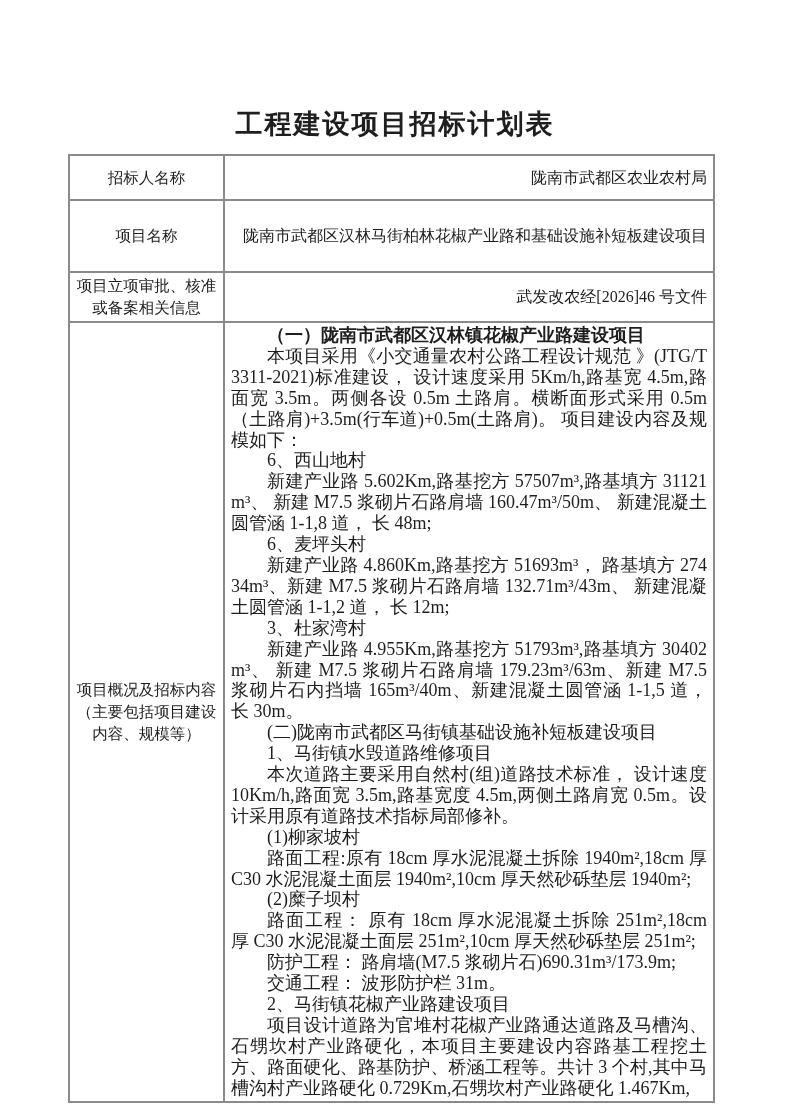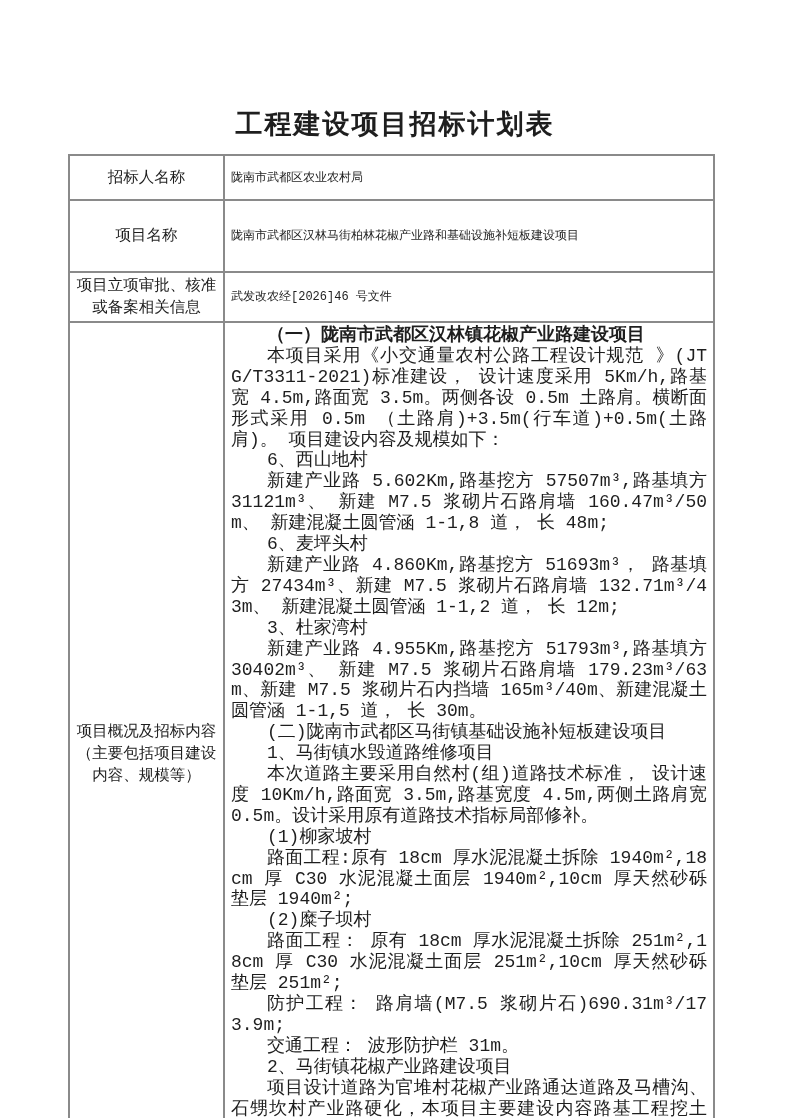--- a/index.html
+++ b/index.html
@@ -32,33 +32,32 @@
     border-collapse: collapse;
     table-layout: fixed;
     margin-left: 68px;
     margin-top: 7px;
     width: 645px;
   }
   table.bid-table td {
     border: 2px solid #8a8a8a;
     padding: 2px 6px;
     vertical-align: middle;
-    font-family: Liberation Mono, monospace;
   }
   col.c-label { width: 155px; }
   col.c-value { width: 490px; }
   td.label-cell {
     text-align: center;
     font-size: 15.5px;
     line-height: 22px;
     padding: 2px 10px;
   }
   td.value-cell {
-    text-align: left;
-    font-size: 12px;
+    text-align: right;
+    font-size: 16px;
     line-height: 22px;
   }
   tr.r1 { height: 45px; }
   tr.r2 { height: 72px; }
   tr.r3 { height: 46px; }
   tr.r4 { height: 49px; }
   tr.r5 { height: 676px; }
   td.overview-cell {
     vertical-align: top;
     text-align: justify;

